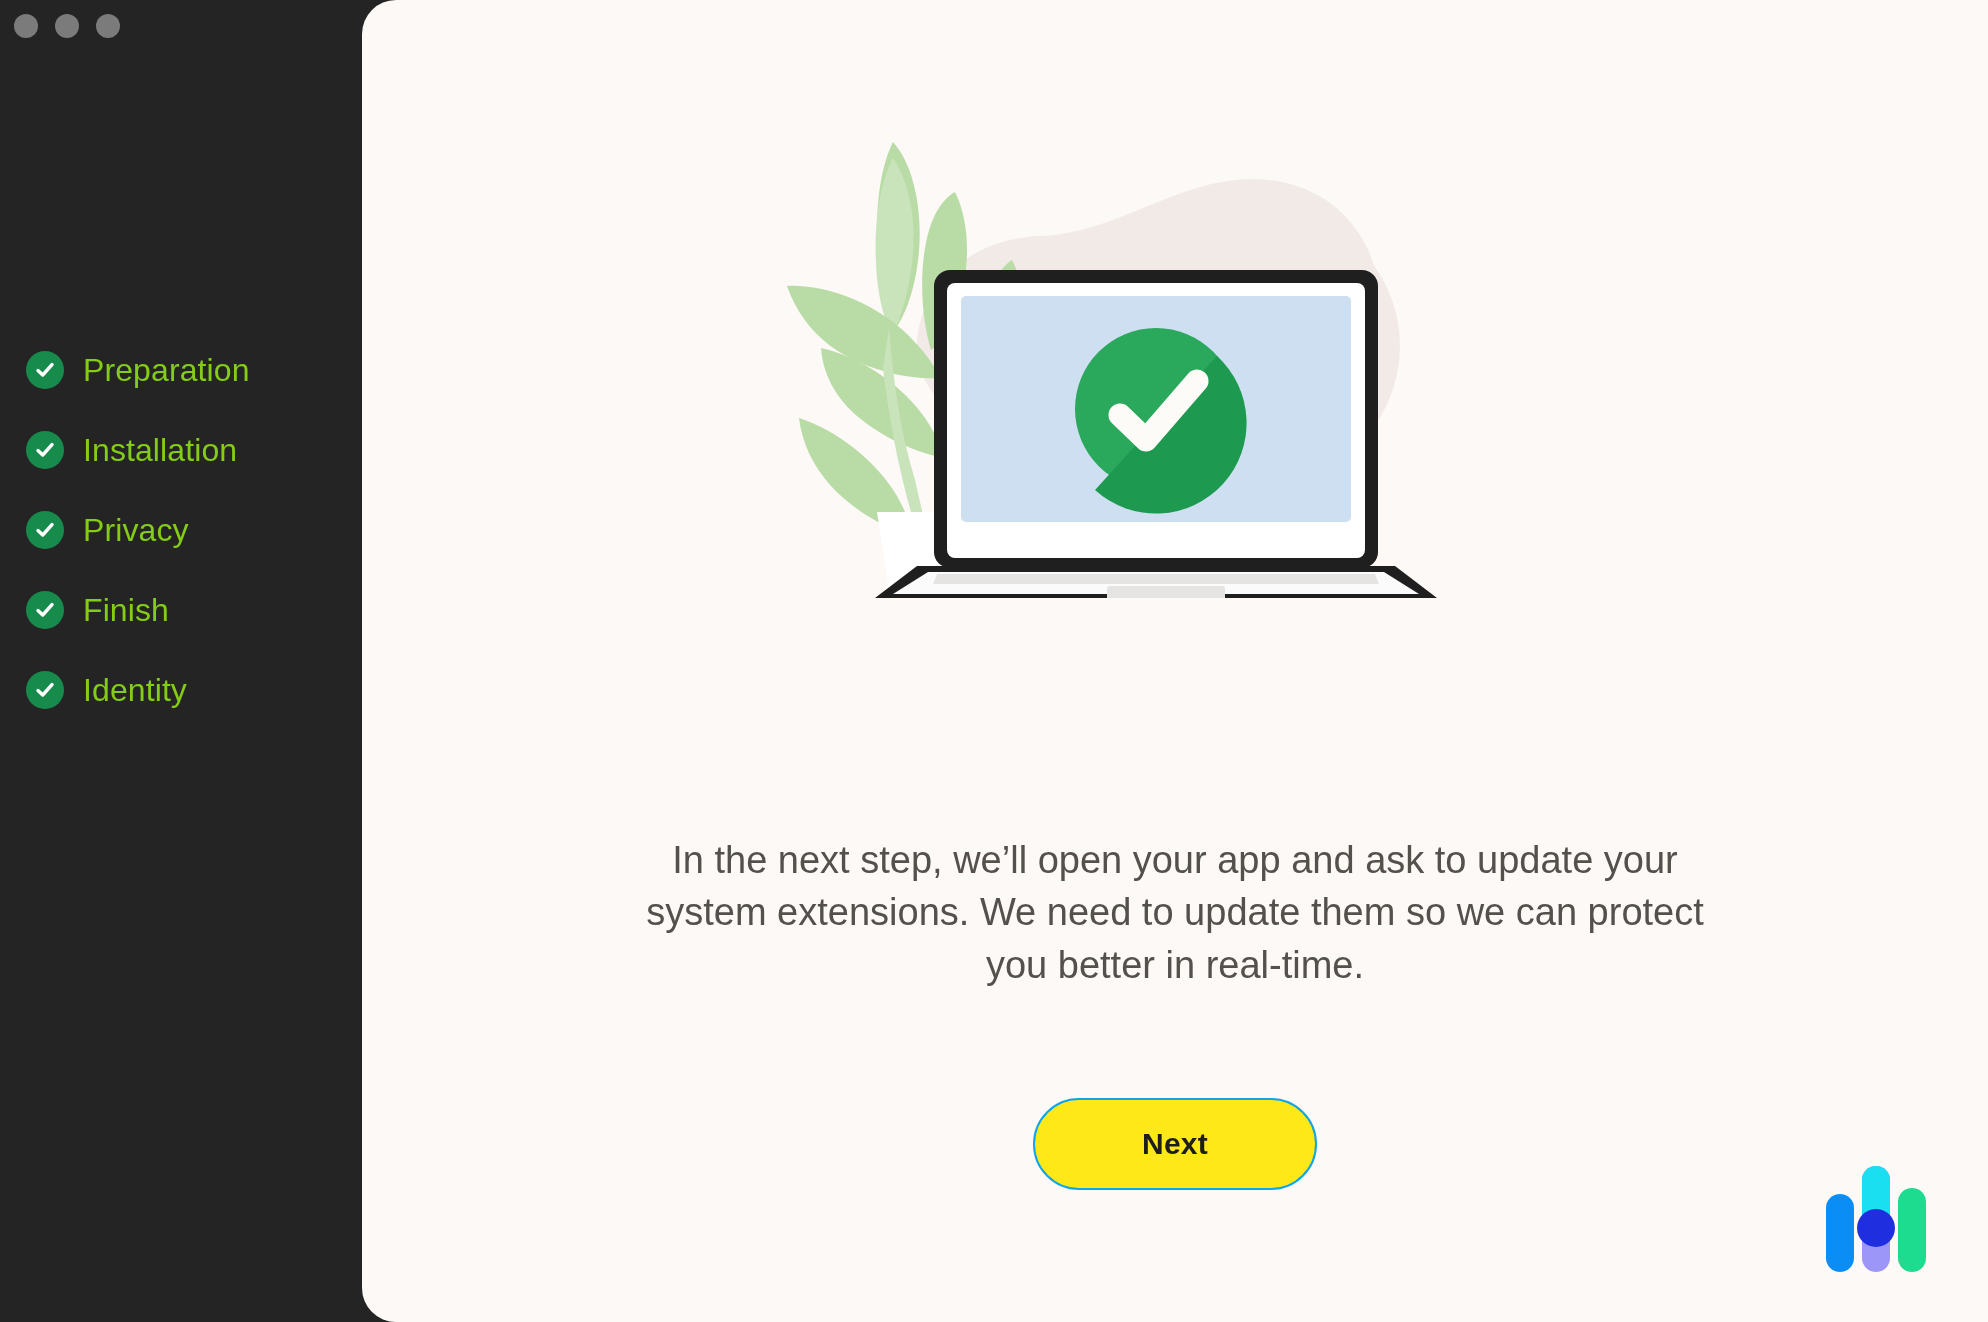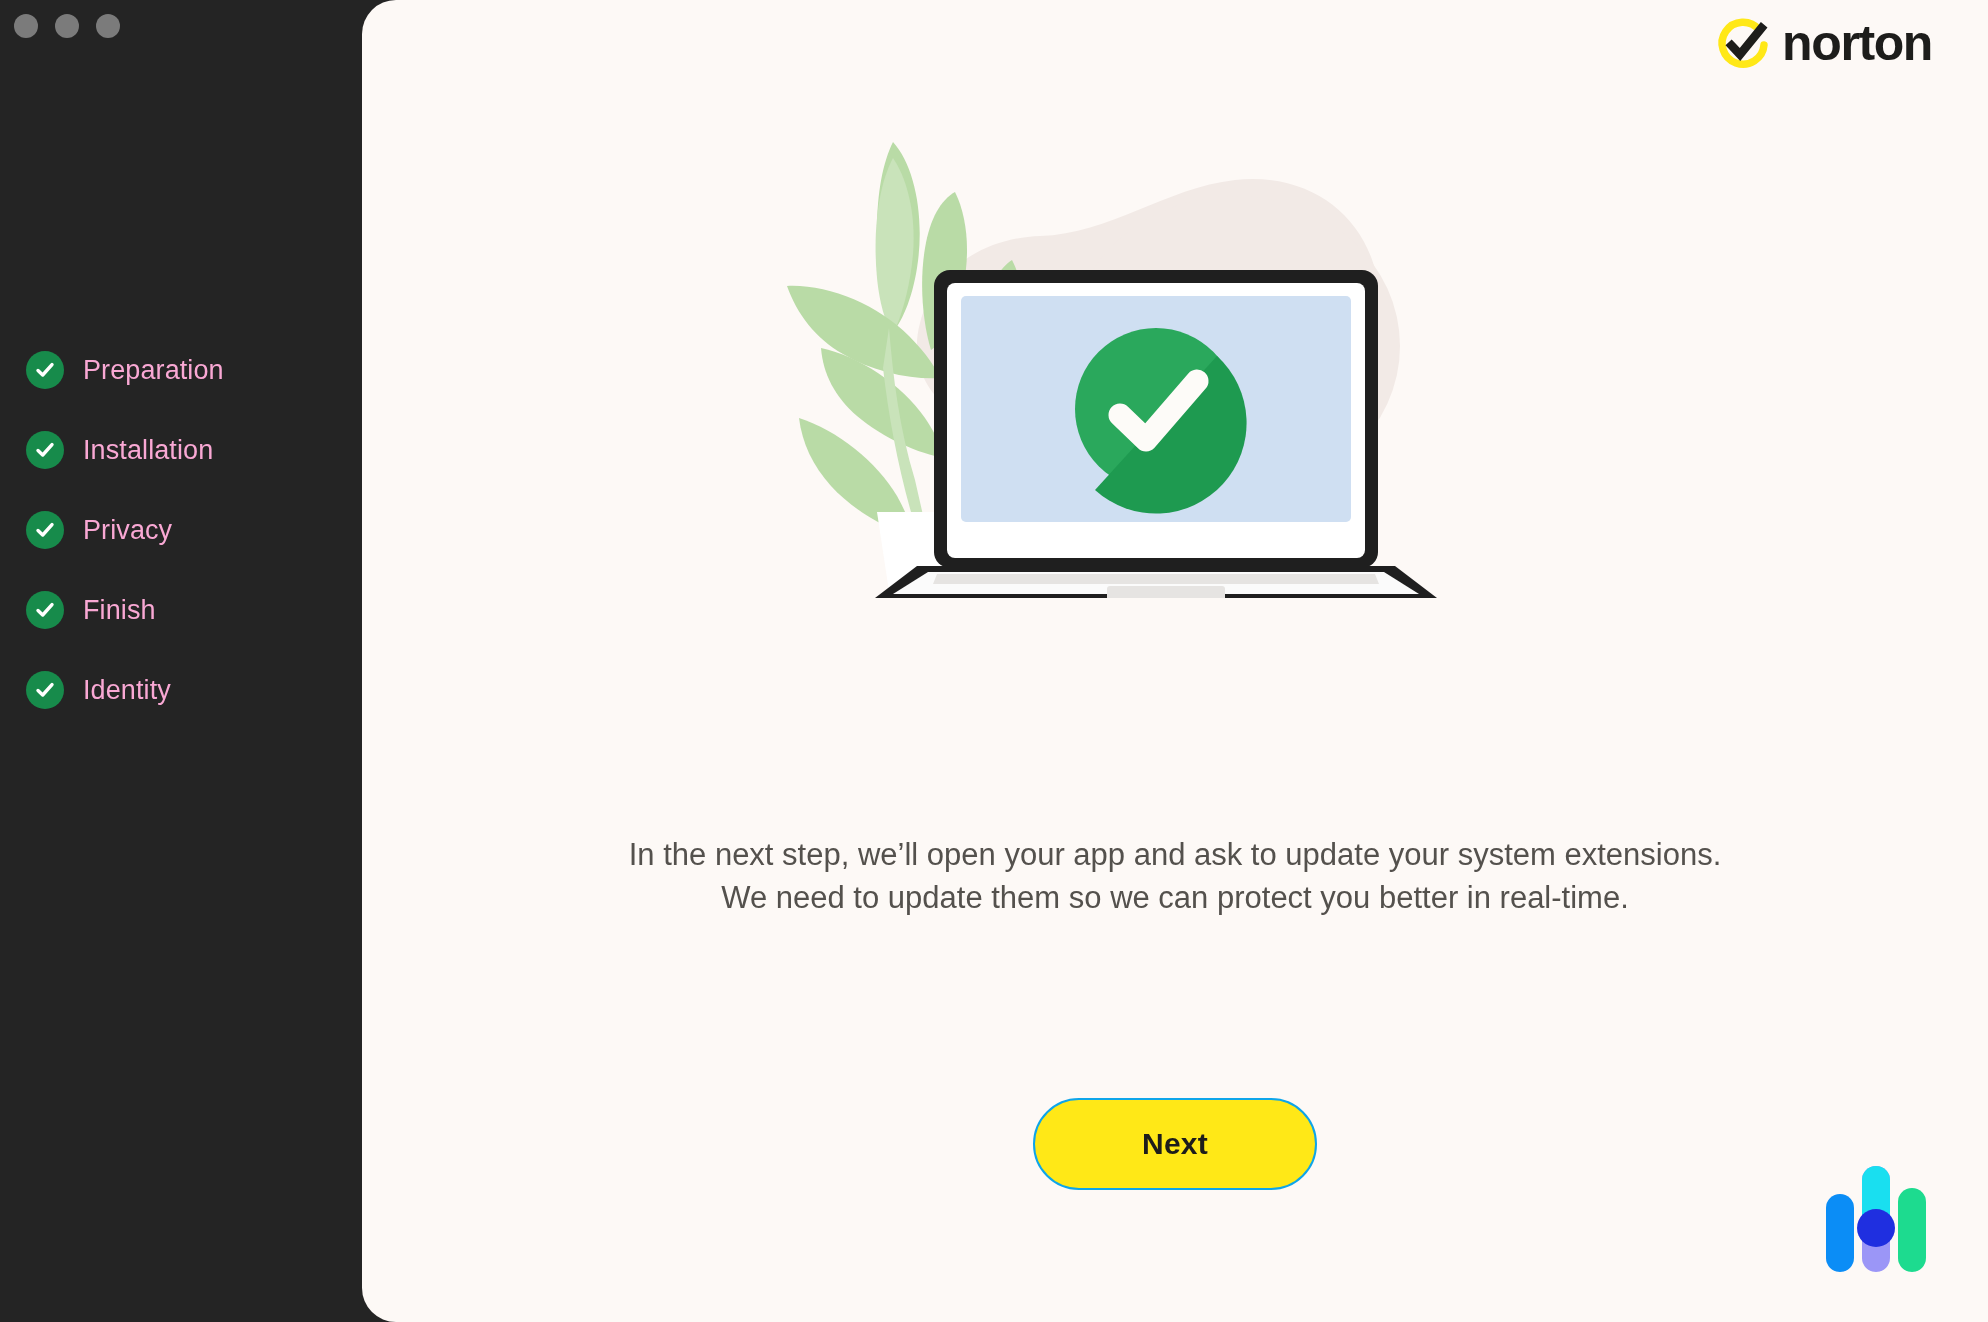--- a/index.html
+++ b/index.html
@@ -57,22 +57,22 @@
     width: 38px; height: 38px;
     border-radius: 50%;
     background: #178b4b;
     display: flex;
     align-items: center;
     justify-content: center;
     flex: none;
   }
   .check-badge svg { display: block; }
   .step-label {
-    color: #f9a8d4;
-    font-size: 27px;
+    color: #84cc16;
+    font-size: 32px;
     letter-spacing: 0.1px;
     font-weight: 400;
     white-space: nowrap;
   }
 
   
   .main-panel {
     position: absolute;
     top: 0; left: 362px;
     width: 1626px; height: 1322px;
@@ -120,21 +120,21 @@
   }
   .headline {
     font-size: 46px;
     font-weight: 700;
     color: #252320;
     letter-spacing: -0.4px;
     line-height: 1.1;
   }
   .subcopy {
     margin-top: 28px;
-    font-size: 31px;
+    font-size: 38px;
     line-height: 1.38;
     color: #54514d;
     font-weight: 400;
   }
 
   
   .next-wrap {
     position: absolute;
     top: 1098px;
     left: 50%;
@@ -226,27 +226,20 @@
           </svg>
         </span>
         <span class="step-label">Identity</span>
       </div>
 
     </div>
   </div>
 
   <div class="main-panel">
 
-    <div class="norton-logo">
-      <svg class="norton-mark" viewBox="0 0 58 58" aria-hidden="true">
-        <path d="M45 13.5 A21 21 0 1 0 50 29" fill="none" stroke="#ffe817" stroke-width="7.5" stroke-linecap="round"></path>
-        <path d="M17.5 29.5 L26 38.5 L47.5 12" fill="none" stroke="#1d1d1b" stroke-width="8.5" stroke-linecap="square" stroke-linejoin="miter"></path>
-      </svg>
-      <span class="norton-word">norton</span>
-    </div>
 
     <div class="illustration">
       <svg viewBox="0 0 820 470" aria-hidden="true">
 
         <g>
           <path d="M250 300 C180 300 140 250 155 195 C168 145 215 110 275 108
                    C345 106 400 60 470 52 C545 44 600 88 612 150
                    C624 212 600 262 548 288 C500 312 430 300 380 302 Z" fill="#f2eae6"></path>
           <ellipse cx="470" cy="218" rx="165" ry="150" fill="#f2eae6"></ellipse>
         </g>

